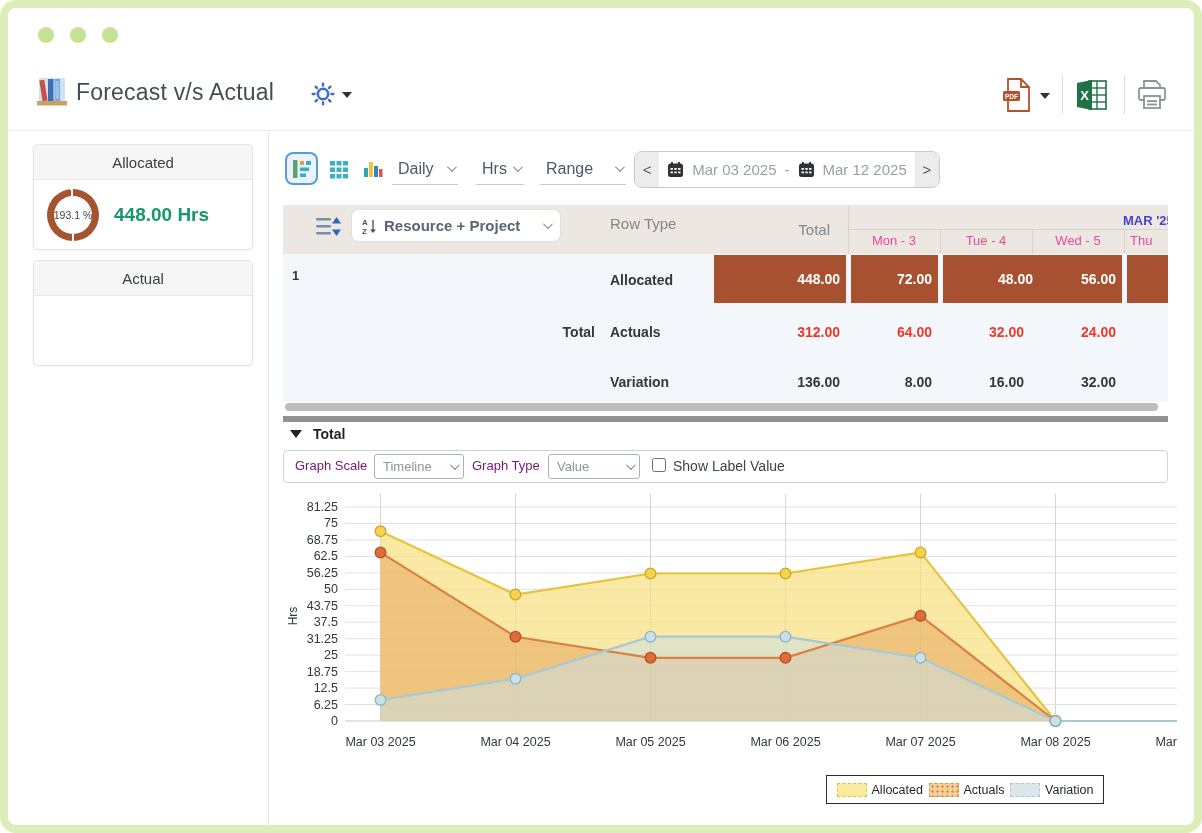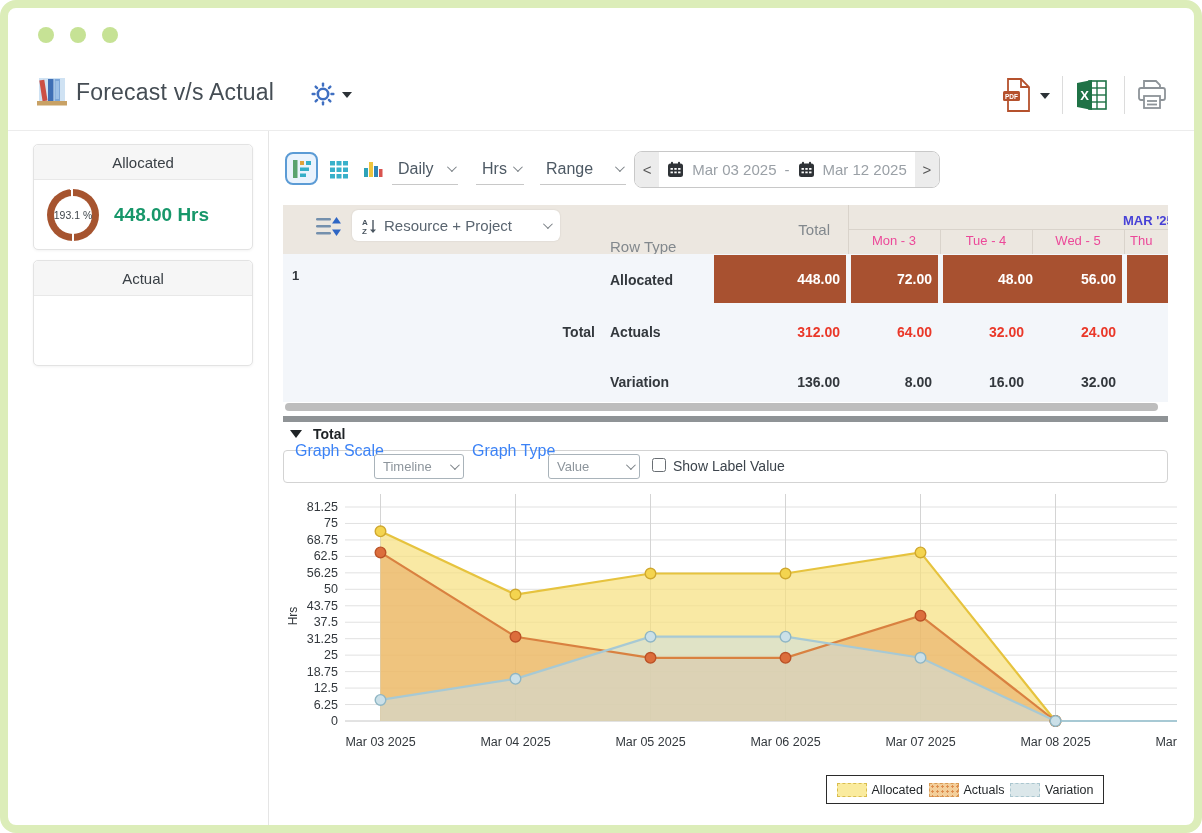--- a/index.html
+++ b/index.html
@@ -28,36 +28,36 @@
   .ddl { position:absolute; top:153px; height:32px; display:flex; align-items:center; justify-content:space-between; border-bottom:1px solid #c8c8c8; padding:0 4px 0 6px; }
   .ddl span.lbl { font-size:16px; color:#4d5964; }
   .daterange { position:absolute; left:634px; top:151px; width:306px; height:37px; border:1.5px solid #c8c8c8; border-radius:8px; background:#fff; display:flex; align-items:stretch; overflow:hidden; }
   .dr-btn { width:28px; background:#ececec; border:none; font-size:15px; color:#555; display:flex; align-items:center; justify-content:center; cursor:pointer; }
   .dr-mid { flex:1; display:flex; align-items:center; gap:8px; padding:0 8px; }
   .dr-date { font-size:15px; color:#9aa0a6; white-space:nowrap; }
   
   .tbl-hd { position:absolute; left:283px; top:205px; width:885px; height:49px; background:#ece7e0; }
   .tbl-bd { position:absolute; left:283px; top:254px; width:885px; height:148px; background:#f3f6fa; }
   .res-select { position:absolute; left:352px; top:210px; width:208px; height:31px; background:#fff; border-radius:6px; display:flex; align-items:center; gap:7px; padding:0 10px; box-shadow:0 0 2px rgba(0,0,0,.12); }
-  .res-select .txt { font-size:15px; color:#5a6570; flex:1; }
+  .res-select .txt { font-size:15px; color:#5a6570; flex:1;font-weight:bold; }
   .colhead { font-size:15px; color:#82888d; }
   .dayhead { position:absolute; top:233px; font-size:13px; color:#ec4899; text-align:center; }
   .hline { position:absolute; background:#d9d3cb; }
   .browncell { position:absolute; top:255px; height:48px; background:#a85130; display:flex; align-items:center; justify-content:flex-end; padding-right:6px; overflow:hidden; }
   .browncell span { color:#fff; font-size:14px; font-weight:700; }
   .rowlabel { position:absolute; left:610px; font-size:14px; font-weight:600; color:#33383d; }
   .val { position:absolute; height:16px; display:flex; align-items:center; justify-content:flex-end; padding-right:6px; font-size:14px; font-weight:600; }
   .scrollbar { position:absolute; left:285px; top:403px; width:873px; height:8px; border-radius:4px; background:#bdbdbd; }
   .sec-divider { position:absolute; left:283px; top:416px; width:885px; height:6px; background:#8f9396; }
   .tri-down { width:0; height:0; border-left:6px solid transparent; border-right:6px solid transparent; border-top:8px solid #1f2326; }
   
   .gctrl { position:absolute; left:283px; top:450px; width:885px; height:33px; border:1px solid #d3d3d3; border-radius:4px; background:#fff; }
   .gsel { position:absolute; top:454px; height:25px; border:1px solid #a9b3ba; border-radius:3px; background:#fff; display:flex; align-items:center; justify-content:space-between; padding:0 6px 0 8px; }
   .gsel .txt { font-size:13px; color:#8d959c; }
-  .glabel { position:absolute; top:442px; font-size:16px; color:#3b82f6; }
+  .glabel { position:absolute; top:458px; font-size:13px; color:#701a75; }
   .checkbox { position:absolute; left:652px; top:458px; width:14px; height:14px; border:1.5px solid #696e73; border-radius:2.5px; background:#fff; }
   
   .legend { position:absolute; left:826px; top:775px; width:278px; height:29px; border:1px solid #2b2b2b; background:#fff; display:flex; align-items:center; justify-content:space-evenly; padding:0 4px; }
   .leg-item { display:flex; align-items:center; gap:5px; }
   .leg-item .lab { font-size:12.5px; color:#1f2326; }
   .sw { width:30px; height:14px; }
   .sw-allocated { background:#faeb9e; border:1px dashed #d9bd4f; }
   .sw-actuals { background:#f3cf9b; border:1px dashed #d89a55; background-image:radial-gradient(#dd8a4a 28%, rgba(0,0,0,0) 32%); background-size:5px 5px; }
   .sw-variation { background:#dbe7ea; border:1px dashed #aac6cf; }
 </style>
@@ -232,21 +232,21 @@
 <div class="res-select">
   <svg width="15" height="18" viewBox="0 0 15 18">
     <text x="0" y="8" font-size="8" font-weight="bold" fill="#4a5560">A</text>
     <text x="0" y="17" font-size="8" font-weight="bold" fill="#4a5560">Z</text>
     <line x1="11" y1="3" x2="11" y2="13" stroke="#4a5560" stroke-width="1.4"></line>
     <path d="M11 16 l-3 -3.5 h6 z" fill="#4a5560"></path>
   </svg>
   <span class="txt">Resource + Project</span>
   <span class="chev"></span>
 </div>
-<div class="abs colhead" style="left:610px;top:238px">Row Type</div>
+<div class="abs colhead" style="left:610px;top:215px">Row Type</div>
 <div class="abs colhead" style="left:745px;top:221px;width:85px;text-align:right">Total</div>
 <div class="abs" style="left:1123px;top:211px;width:45px;overflow:hidden">
   <span style="font-size:13px;font-weight:bold;color:#4741d6;white-space:nowrap">MAR '25</span>
 </div>
 <div class="hline" style="left:848px;top:205px;width:1px;height:49px"></div>
 <div class="hline" style="left:848px;top:229px;width:320px;height:1px"></div>
 <div class="hline" style="left:940px;top:229px;width:1px;height:25px"></div>
 <div class="hline" style="left:1032px;top:229px;width:1px;height:25px"></div>
 <div class="hline" style="left:1124px;top:229px;width:1px;height:25px"></div>
 <div class="dayhead" style="left:848px;width:92px">Mon - 3</div>

